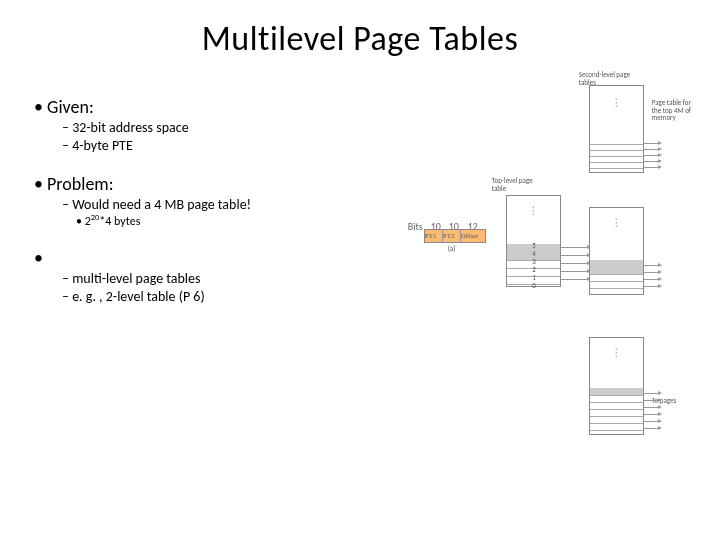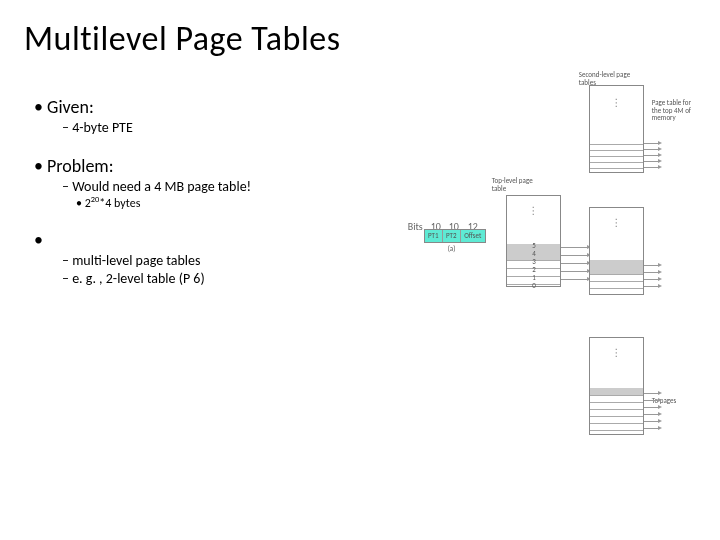--- a/index.html
+++ b/index.html
@@ -1,18 +1,18 @@
 <!DOCTYPE html>
 <html><head>
 <meta charset="utf-8">
 <style>
   * { box-sizing: border-box; margin: 0; padding: 0; }
   html, body { width: 720px; height: 540px; background: #fff; font-family: Calibri, Arial, sans-serif; color: #000; }
   .slide { width: 720px; height: 540px; position: relative; padding: 18px 24px 0 24px; }
-  .title { font-size: 34px; font-weight: 400; margin-bottom: 18px; letter-spacing: 0.5px; }
+  .title { font-size: 34px; font-weight: 400; text-align: center; margin-bottom: 18px; letter-spacing: 0.5px; }
   .content { display: flex; }
   .left { width: 58%; }
   .right { width: 42%; position: relative; }
   ul.b1 { list-style: none; padding-left: 10px; font-size: 18px; }
   ul.b1 > li { margin: 19px 0; }
   ul.b1 > li::before { content: "• "; font-size: 18px; }
   ul.b2 { list-style: none; padding-left: 28px; font-size: 14px; }
   ul.b2 > li { margin: 1px 0; }
   ul.b2 > li::before { content: "– "; }
   ul.b3 { list-style: none; padding-left: 42px; font-size: 12px; }
@@ -20,37 +20,38 @@
   ul.b3 > li::before { content: "• "; }
   sup { font-size: 0.7em; vertical-align: super; line-height: 0; }
   .diagram { position: absolute; top: 0; left: 0; width: 100%; height: 400px; }
   .table { position: absolute; border: 1px solid #888; background: #fff; }
   .rowline { position: absolute; left: 0; right: 0; border-top: 1px solid #aaa; }
   .grayrow { position: absolute; left: 0; right: 0; background: #ccc; }
   .lbl { position: absolute; font-size: 7px; color: #555; line-height: 1.1; }
   .idx { position: absolute; font-size: 7px; color: #555; text-align: right; margin-left: 32px; }
   .arrow { position: absolute; height: 1px; background: #999; }
   .arrow::after { content: ""; position: absolute; right: -4px; top: -2px; border-left: 4px solid #999; border-top: 2px solid transparent; border-bottom: 2px solid transparent; }
-  .va-box { position: absolute; border: 1px solid #888; background: #5eead4; font-size: 7px; color: #555; text-align: center; }
+  .va-box { position: absolute; border: 1px solid #888; background: #fdba74; font-size: 7px; color: #555; text-align: left; font-family: Liberation Serif, serif; }
   .va-seg { display: inline-block; border-right: 1px solid #999; height: 100%; line-height: 12px; }
   .va-seg:last-child { border-right: none; }
   .bits { position: absolute; font-size: 10px; color: #666; }
   .dots { position: absolute; font-size: 10px; color: #888; text-align: center; width: 100%; }
 </style>
 </head>
 <body>
 
 <div class="slide">
   <h1 class="title">Multilevel Page Tables</h1>
 
   <div class="content">
     <div class="left">
       <ul class="b1">
         <li><span>Given:</span>
           <ul class="b2">
+            <li>32-bit address space</li>
             <li>4-byte PTE</li>
           </ul>
         </li>
         <li><span>Problem:</span>
           <ul class="b2">
             <li>Would need a 4 MB page table!</li>
           </ul>
           <ul class="b3">
             <li><span>2</span><sup>20</sup><span>*4 bytes</span></li>
           </ul>

